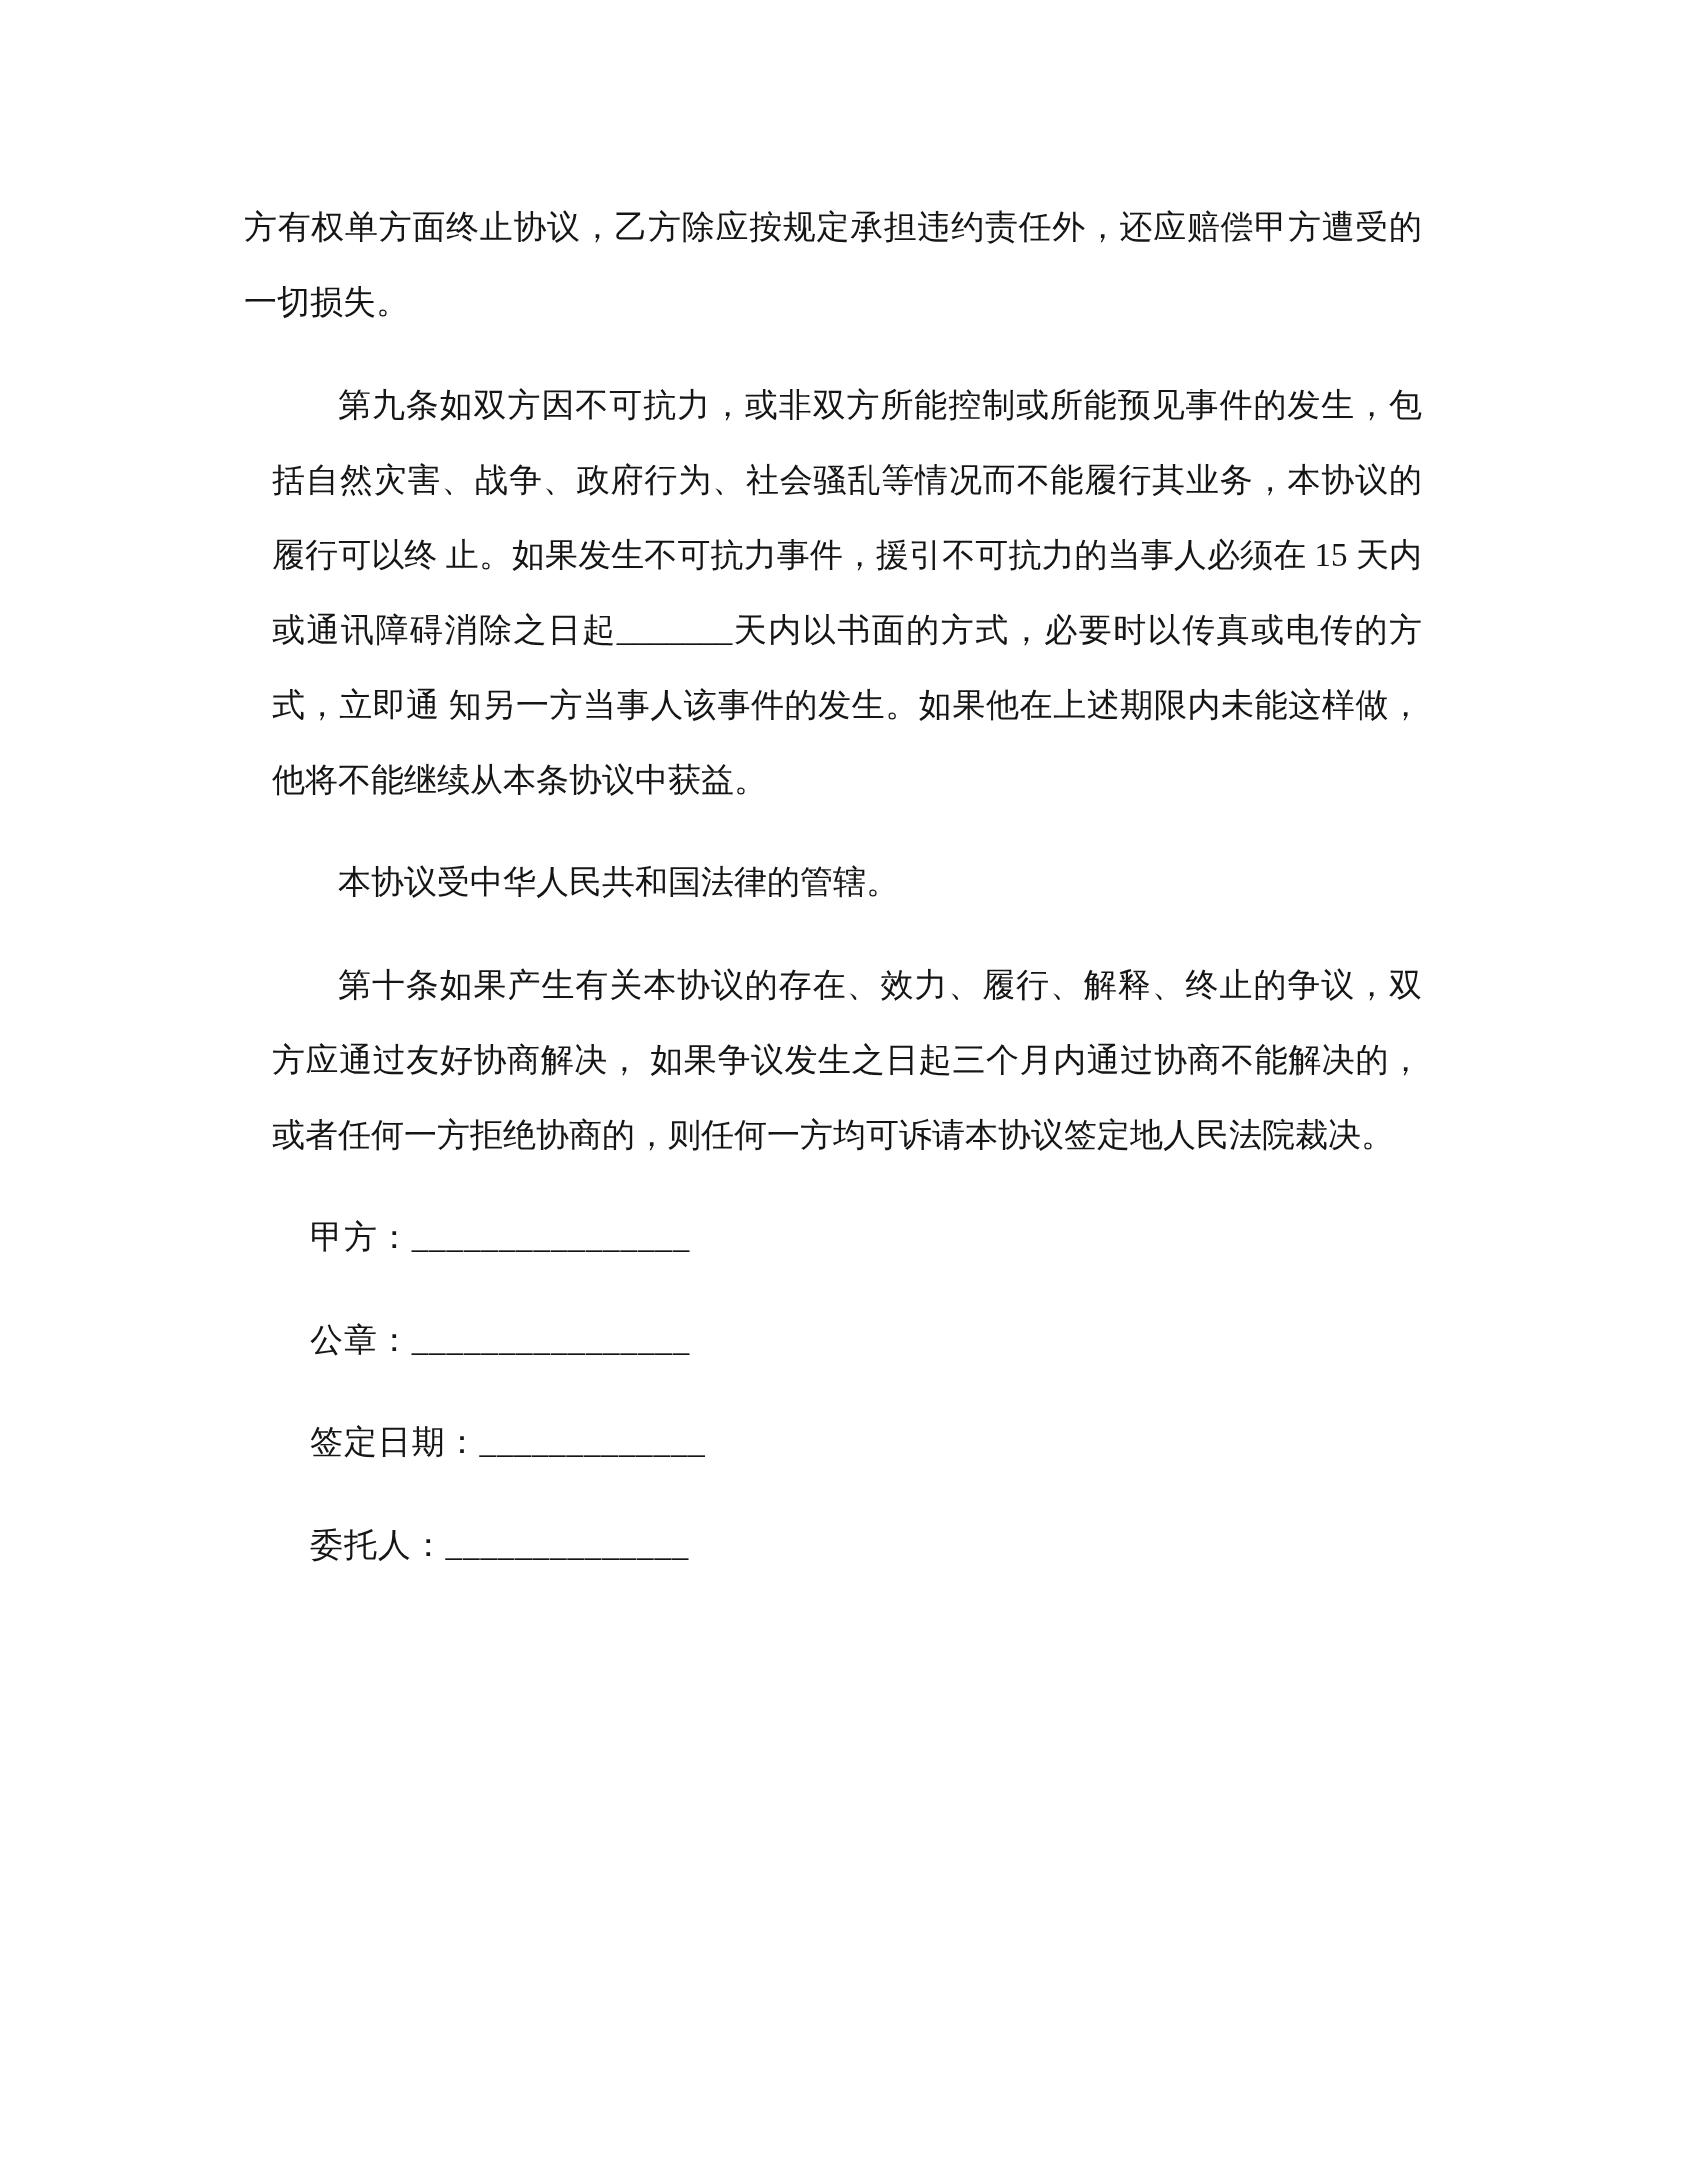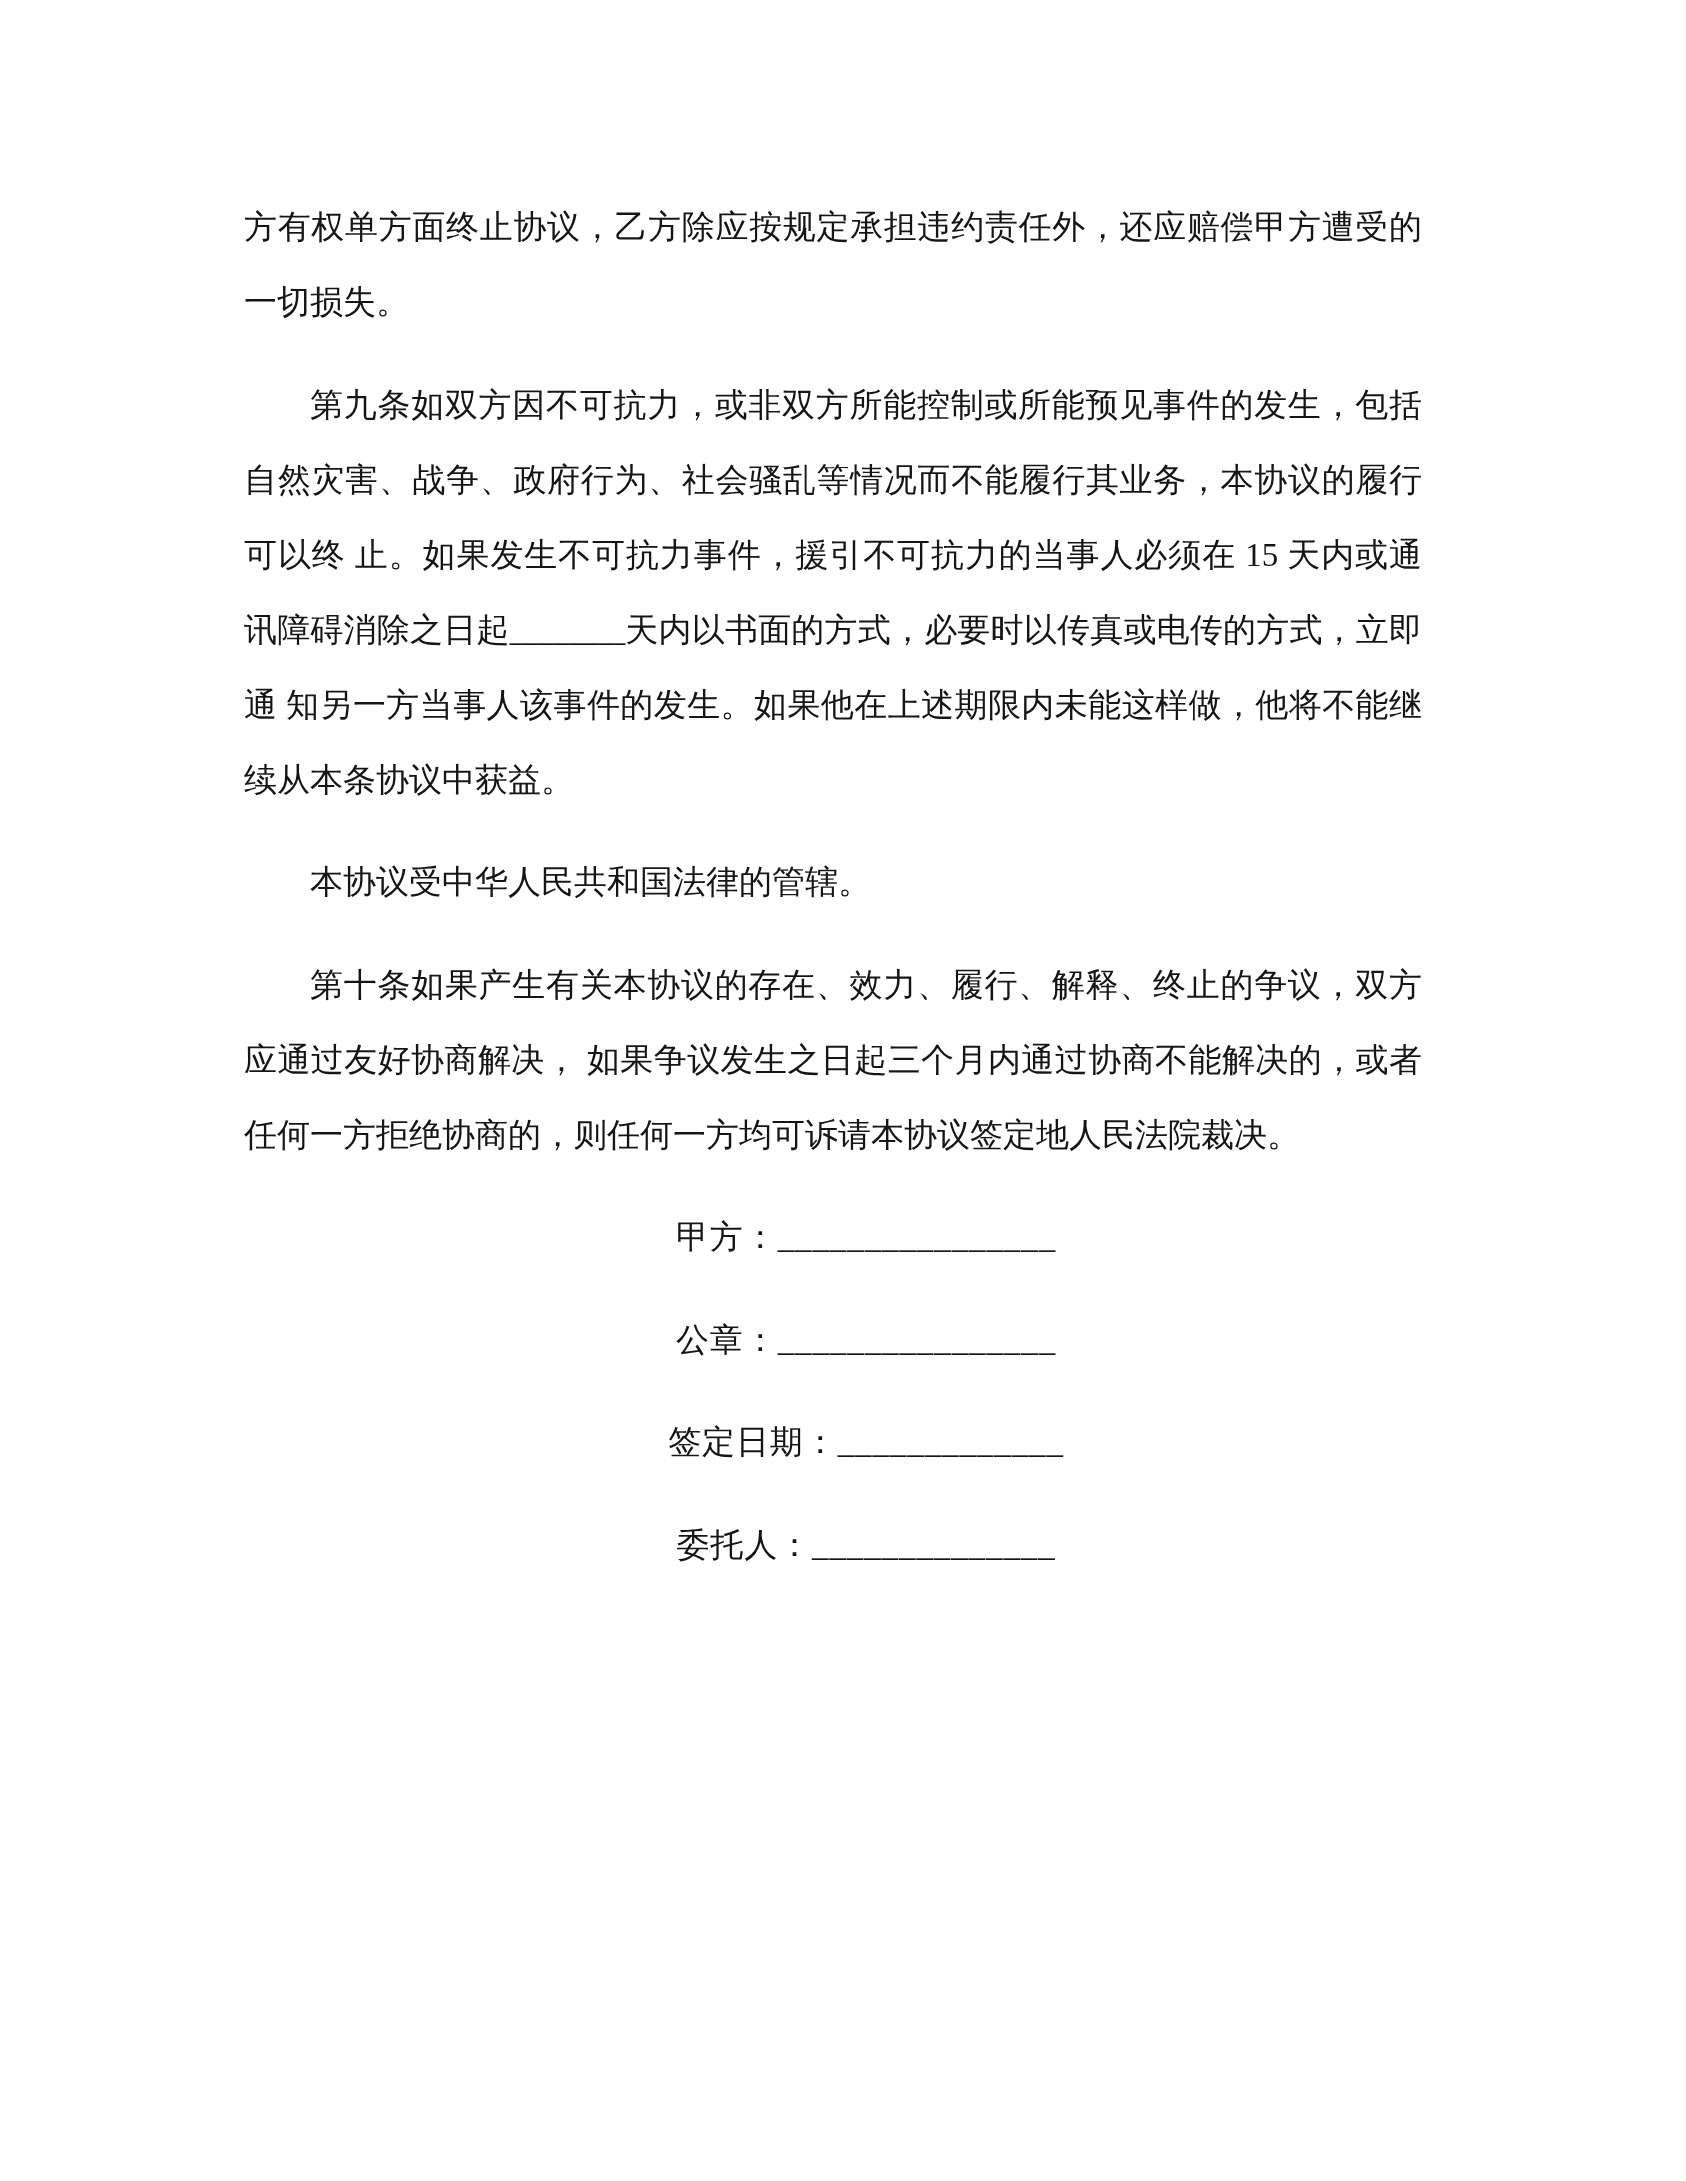--- a/index.html
+++ b/index.html
@@ -23,23 +23,24 @@
   }
   .page p {
     margin: 0 0 27.5px 0;
     font-size: 33px;
     line-height: 75px;
     text-align: justify;
     word-break: break-all;
   }
   .page p.indent {
     text-indent: 2em;
+    margin-left: 28px;
   }
   .page p.sig {
-    text-align: center;
+    text-align: left;
     text-indent: 2em;
     letter-spacing: 0.9px;
   }
 </style>
 </head>
 <body>
 
 <div class="page">
 
   <p class="body-text">方有权单方面终止协议，乙方除应按规定承担违约责任外，还应赔偿甲方遭受的一切损失。</p>

